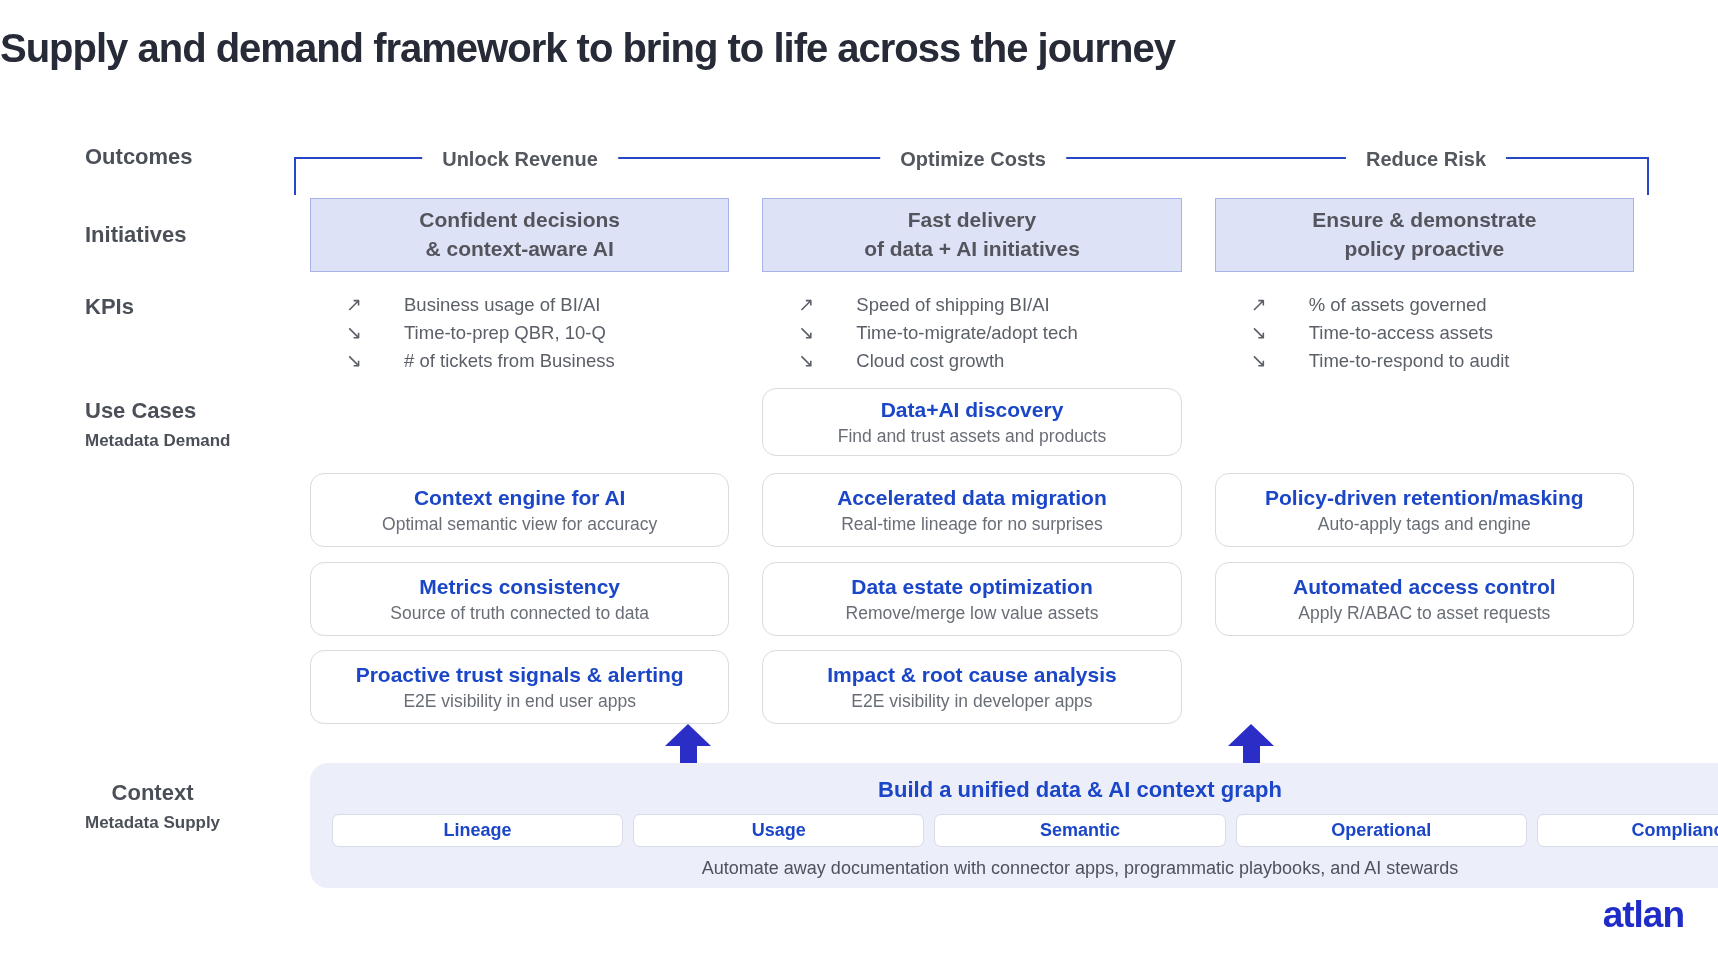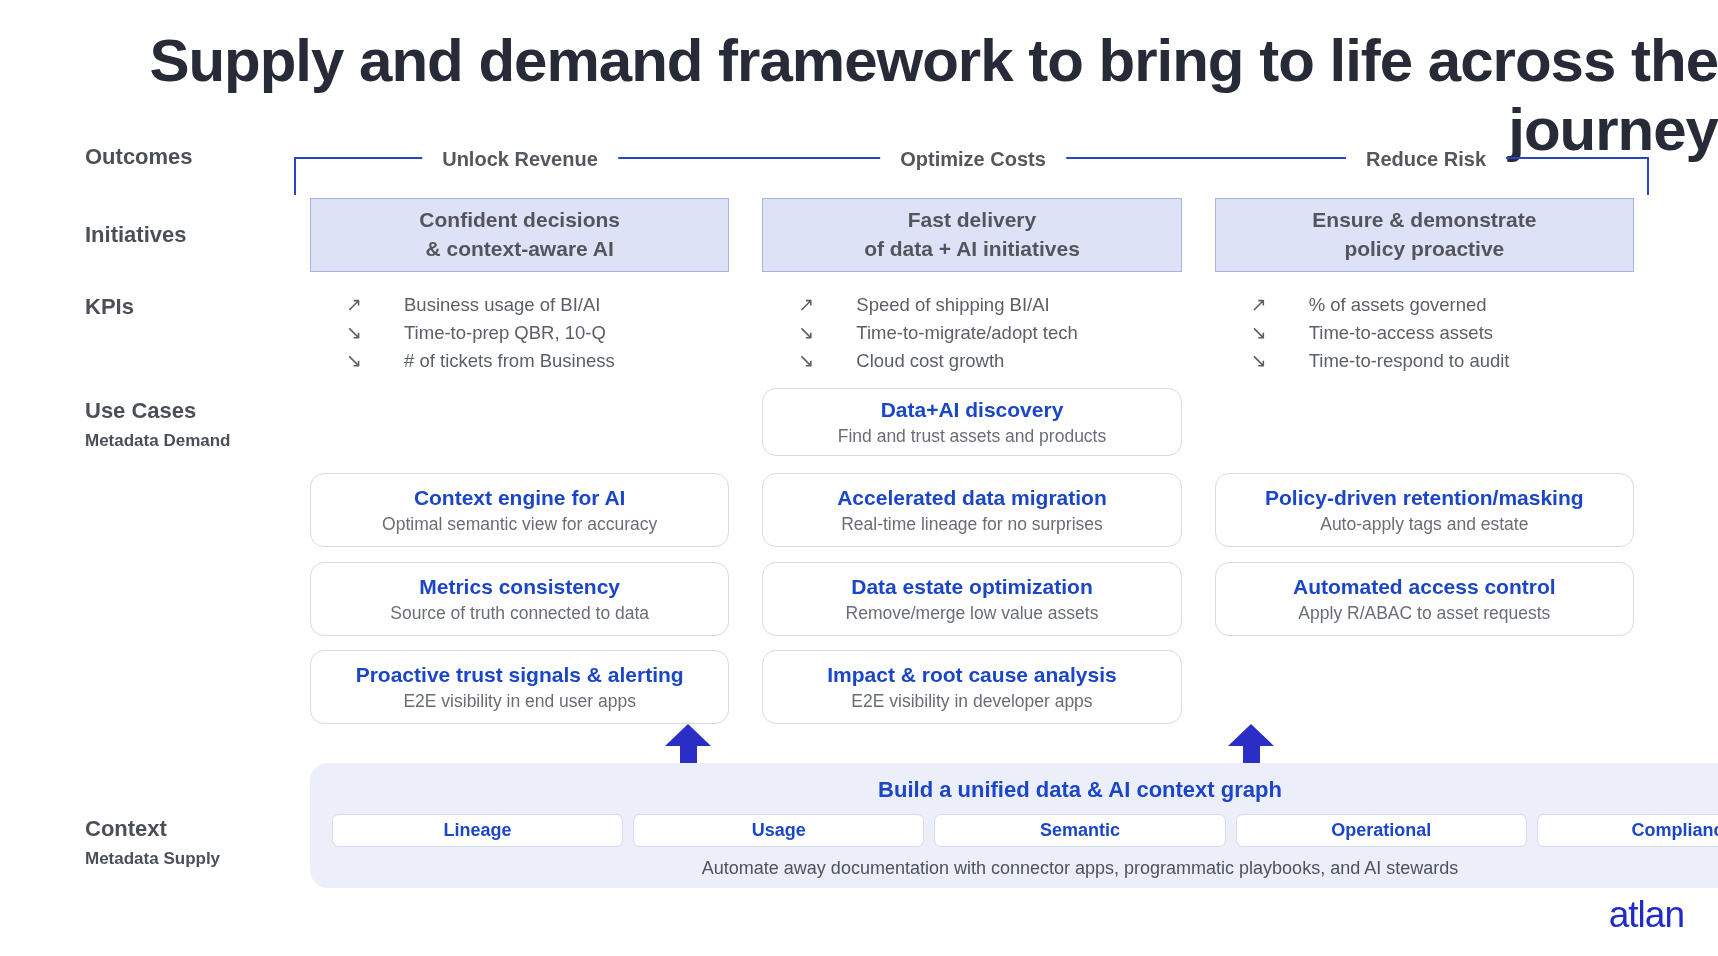--- a/index.html
+++ b/index.html
@@ -17,33 +17,33 @@
     --kpi-gray:#5a5f68;
     --logo-blue:#1f2cc8;
   }
   *{box-sizing:border-box;margin:0;padding:0;}
   html,body{background:#fff;}
   body{font-family:"Liberation Sans",sans-serif;}
   .slide{position:relative;width:1718px;height:956px;background:#fff;overflow:hidden;}
 
   .title{
     position:absolute;top:26px;left:0;width:100%;
-    text-align:right;font-size:60px;font-weight:bold;letter-spacing:-1px;
+    text-align:left;font-size:40px;font-weight:bold;letter-spacing:-1px;
     color:var(--dark-text);
   }
 
   
   .rail{position:absolute;left:85px;color:var(--label-gray);}
   .rail-big{font-size:22px;font-weight:bold;}
   .rail-small{font-size:17px;font-weight:bold;margin-top:7px;}
   .rail-outcomes{top:144px;}
   .rail-initiatives{top:222px;}
   .rail-kpis{top:294px;}
   .rail-usecases{top:398px;}
-  .rail-context{top:816px;}
+  .rail-context{top:780px;text-align:center;}
 
   
   .bracket{position:absolute;top:157px;left:294px;width:1355px;height:38px;
     border-top:2px solid var(--line-blue);}
   .bracket::before,.bracket::after{content:"";position:absolute;top:-2px;width:2px;height:38px;background:var(--line-blue);}
   .bracket::before{left:0;}
   .bracket::after{right:0;}
   .bracket-label{position:absolute;top:0;transform:translate(-50%,-50%);
     background:#fff;padding:0 20px;white-space:nowrap;
     font-size:20px;font-weight:bold;color:#53575e;}
@@ -93,21 +93,21 @@
     position:absolute;top:763px;left:310px;width:1540px;height:125px;
     background:var(--panel-fill);border-radius:18px;padding:14px 22px 0 22px;
   }
   .context-title{text-align:center;font-size:22px;font-weight:bold;color:var(--accent-blue);}
   .chips{display:flex;gap:10px;margin-top:11px;}
   .chip{flex:1;height:33px;line-height:31px;background:#fff;border:1px solid var(--chip-border);
     border-radius:7px;text-align:center;font-size:18px;font-weight:bold;color:var(--accent-blue);}
   .context-footnote{text-align:center;margin-top:11px;font-size:18px;color:#4d525b;}
 
   .logo{position:absolute;right:34px;bottom:20px;
-    font-size:37px;font-weight:normal;letter-spacing:-1px;color:var(--logo-blue);}
+    font-size:37px;font-weight:bold;letter-spacing:-1px;color:var(--logo-blue);}
 </style>
 </head>
 <body>
 
 <div class="slide">
 
   <h1 class="title">Supply and demand framework to bring to life across the journey</h1>
 
   <div class="rail rail-outcomes rail-big">Outcomes</div>
   <div class="rail rail-initiatives rail-big">Initiatives</div>
@@ -200,21 +200,21 @@
     <div class="usecase-box">
       <div class="usecase-title">Context engine for AI</div>
       <div class="usecase-sub">Optimal semantic view for accuracy</div>
     </div>
     <div class="usecase-box">
       <div class="usecase-title">Accelerated data migration</div>
       <div class="usecase-sub">Real-time lineage for no surprises</div>
     </div>
     <div class="usecase-box">
       <div class="usecase-title">Policy-driven retention/masking</div>
-      <div class="usecase-sub">Auto-apply tags and estate</div>
+      <div class="usecase-sub">Auto-apply tags and engine</div>
     </div>
   </div>
 
   <div class="cols row-b">
     <div class="usecase-box">
       <div class="usecase-title">Metrics consistency</div>
       <div class="usecase-sub">Source of truth connected to data</div>
     </div>
     <div class="usecase-box">
       <div class="usecase-title">Data estate optimization</div>

